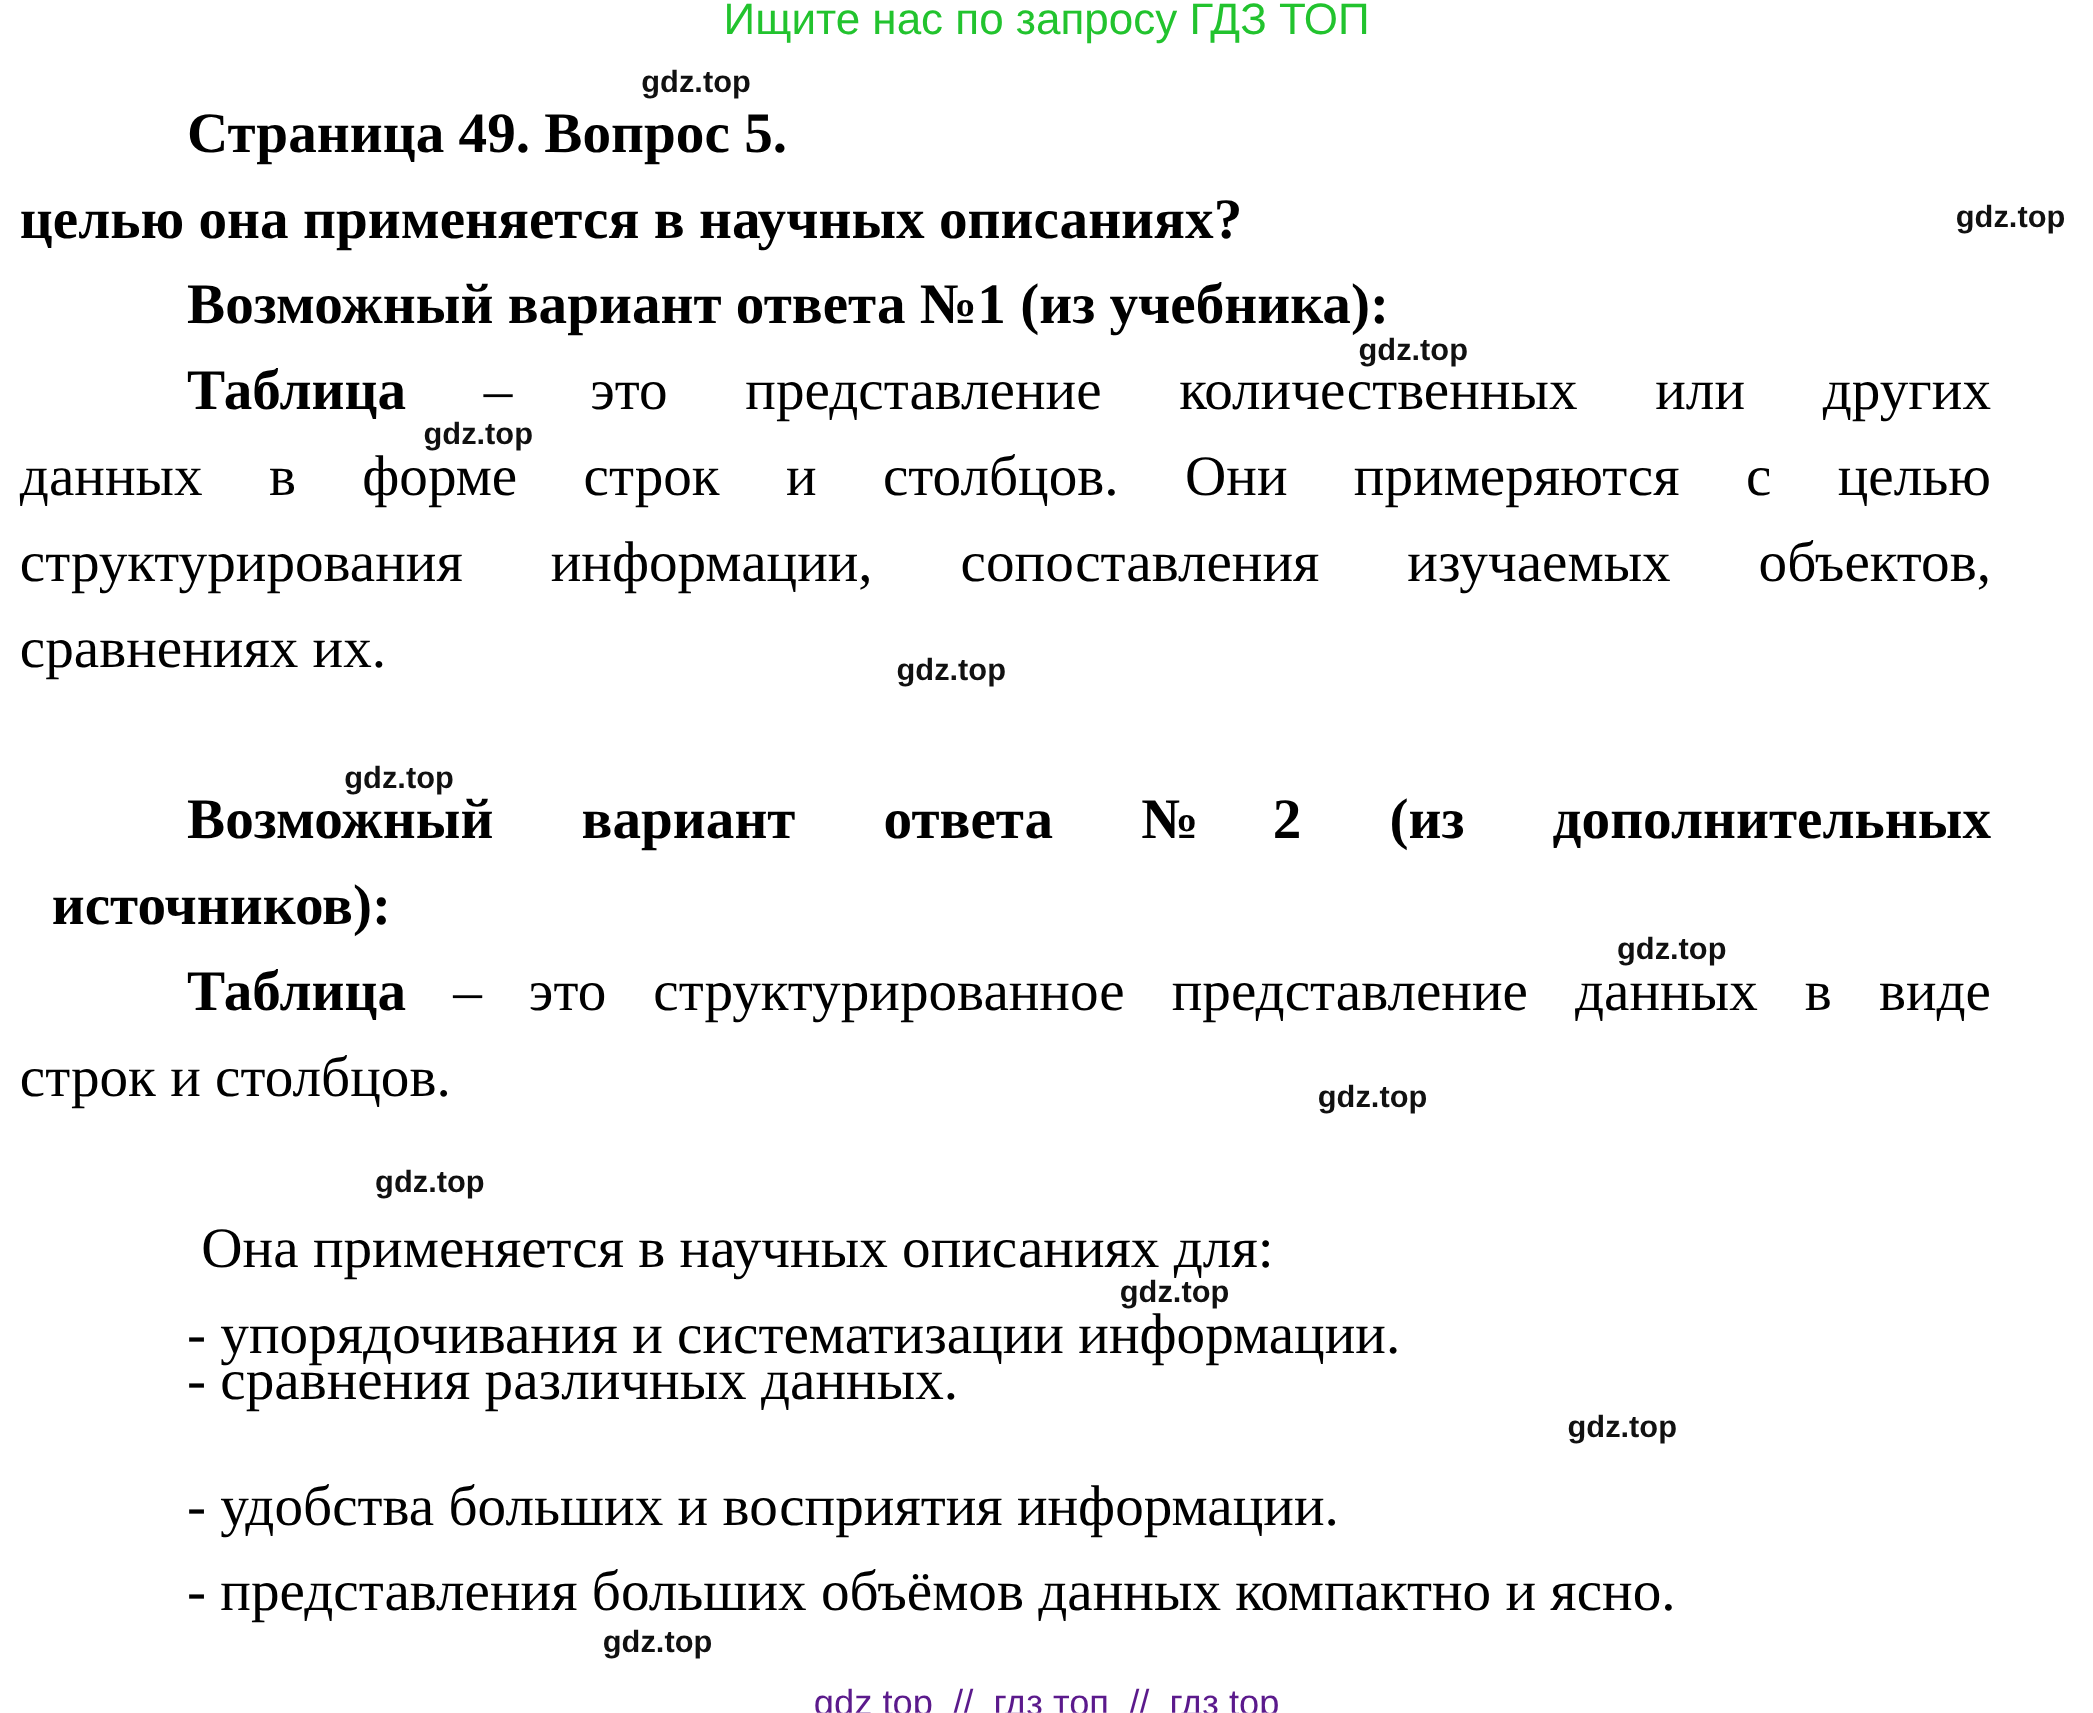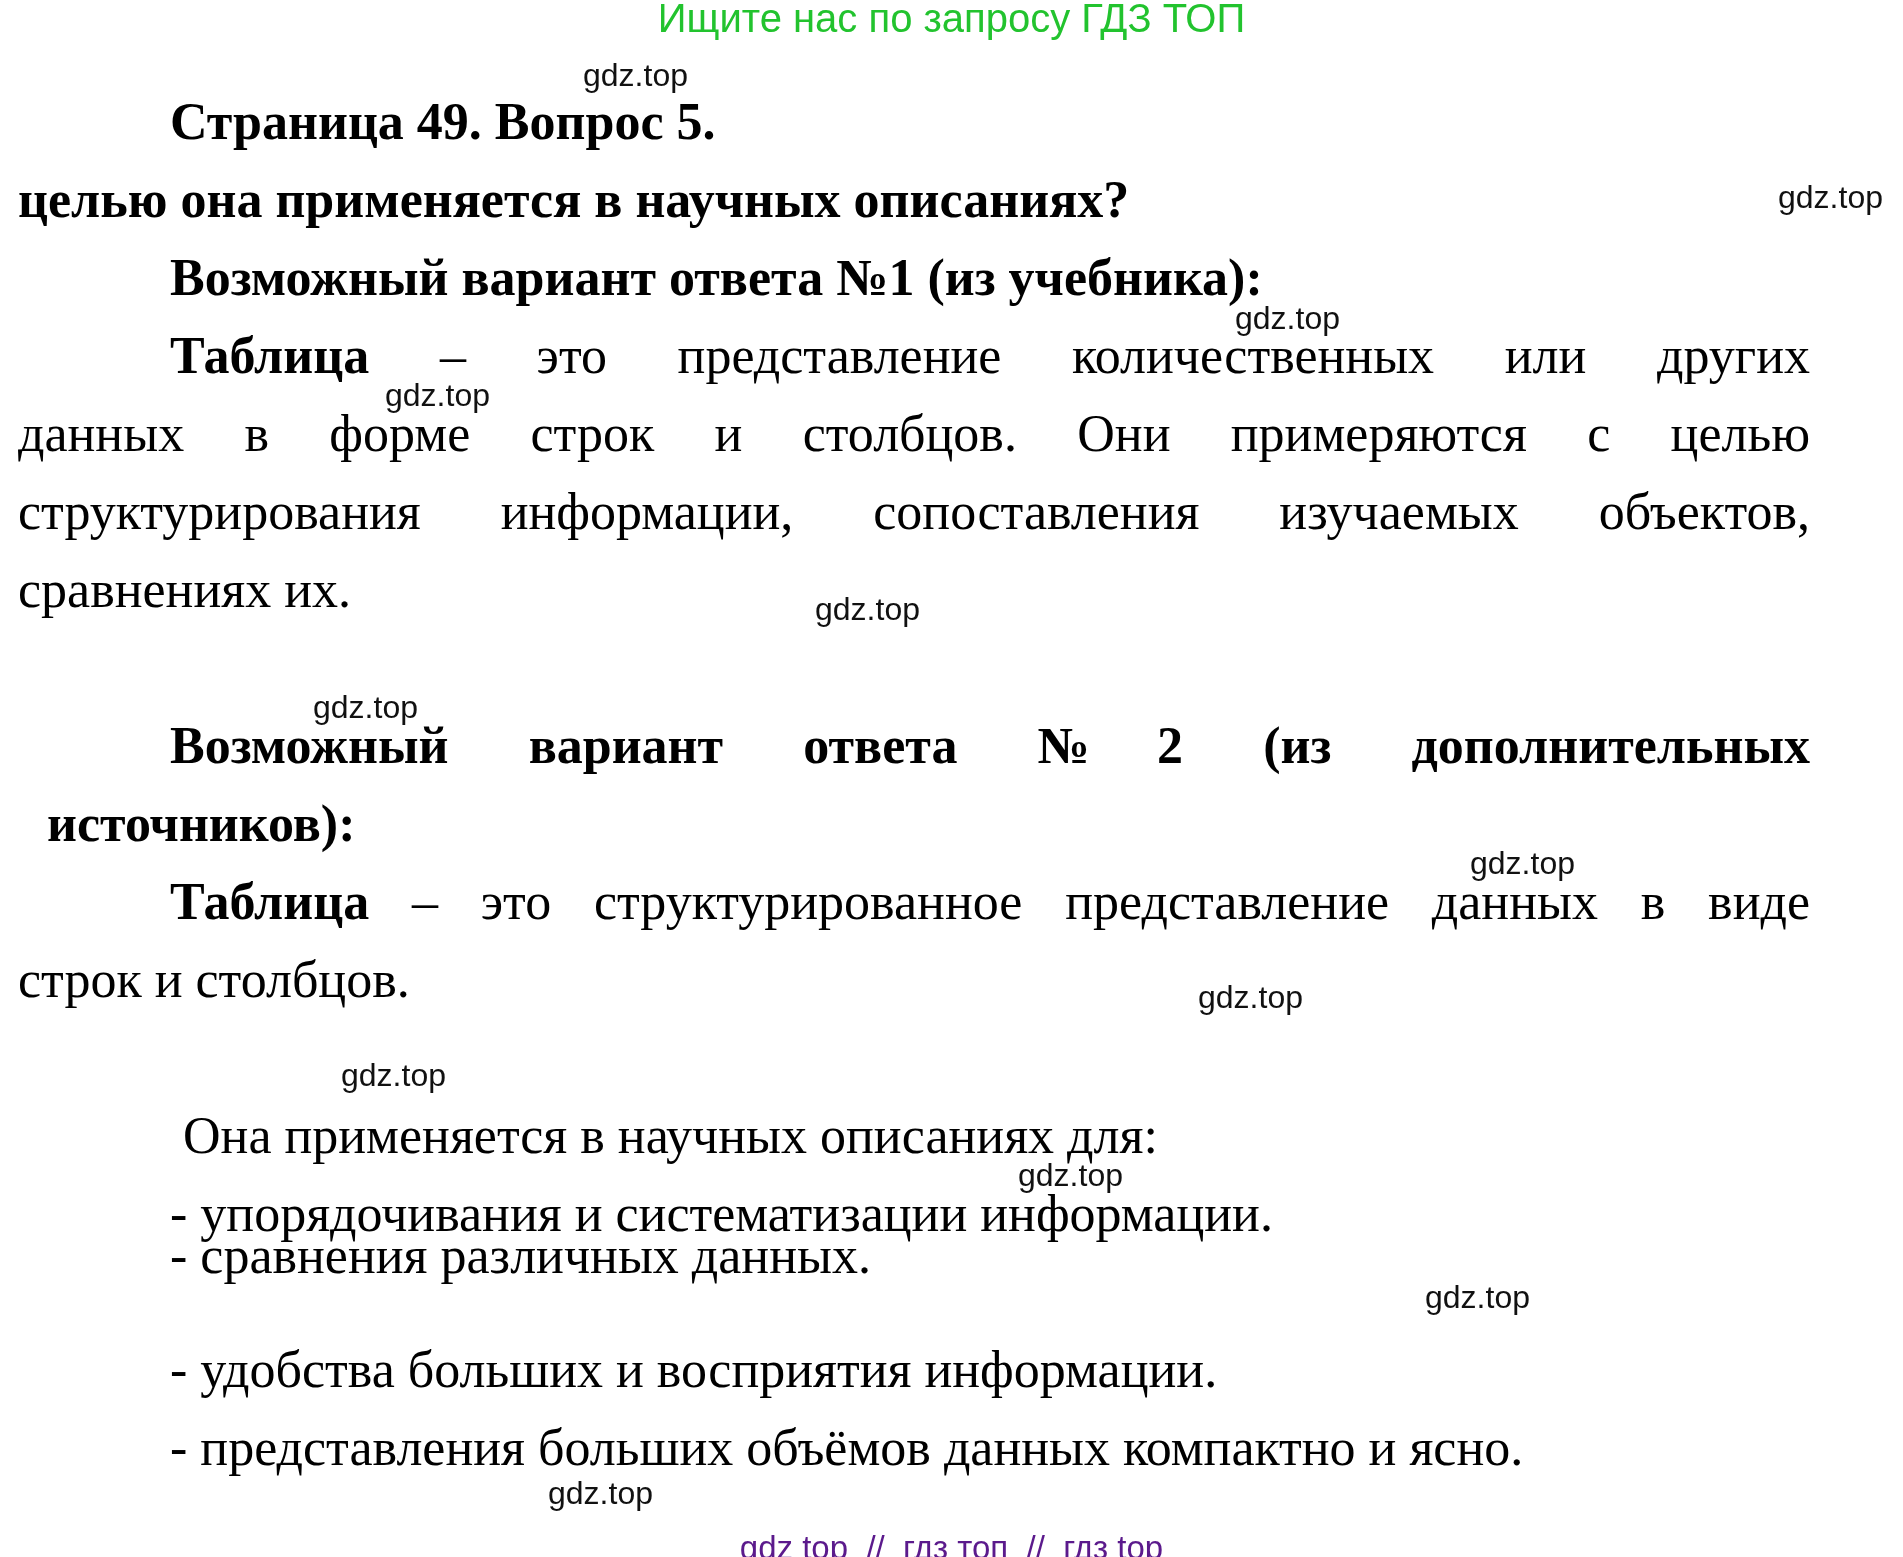--- a/index.html
+++ b/index.html
@@ -1,20 +1,20 @@
 <!DOCTYPE html>
 <html><head>
 <meta charset="utf-8">
 <style>
   html,body{margin:0;padding:0;background:#fff;}
   body{width:1903px;height:1557px;position:relative;overflow:hidden;}
   .serif{font-family:"Liberation Serif","DejaVu Serif",serif;color:#000;}
   .sans{font-family:"Liberation Sans","DejaVu Sans",sans-serif;}
   .top-banner{position:absolute;top:0;left:0;width:1903px;text-align:center;color:#22c32e;font-size:40px;line-height:36px;}
-  .wm{position:absolute;font-size:32px;color:#111;white-space:nowrap;line-height:30px;}
+  .wm{position:absolute;font-size:28px;color:#111;white-space:nowrap;line-height:30px;font-weight:bold;}
   .line{position:absolute;left:18px;width:1792px;font-size:52px;line-height:60px;white-space:nowrap;flex-direction:column;}
   .just{text-align:justify;text-align-last:justify;}
   .ind{left:170px;width:1640px;}
   b{font-weight:bold;}
   .footer{position:absolute;top:1530px;left:0;width:1903px;text-align:center;color:#5b1a8c;font-size:33px;line-height:36px;white-space:pre;}
 </style>
 </head>
 <body>
 
 <div class="top-banner sans">Ищите нас по запросу ГДЗ ТОП</div>

